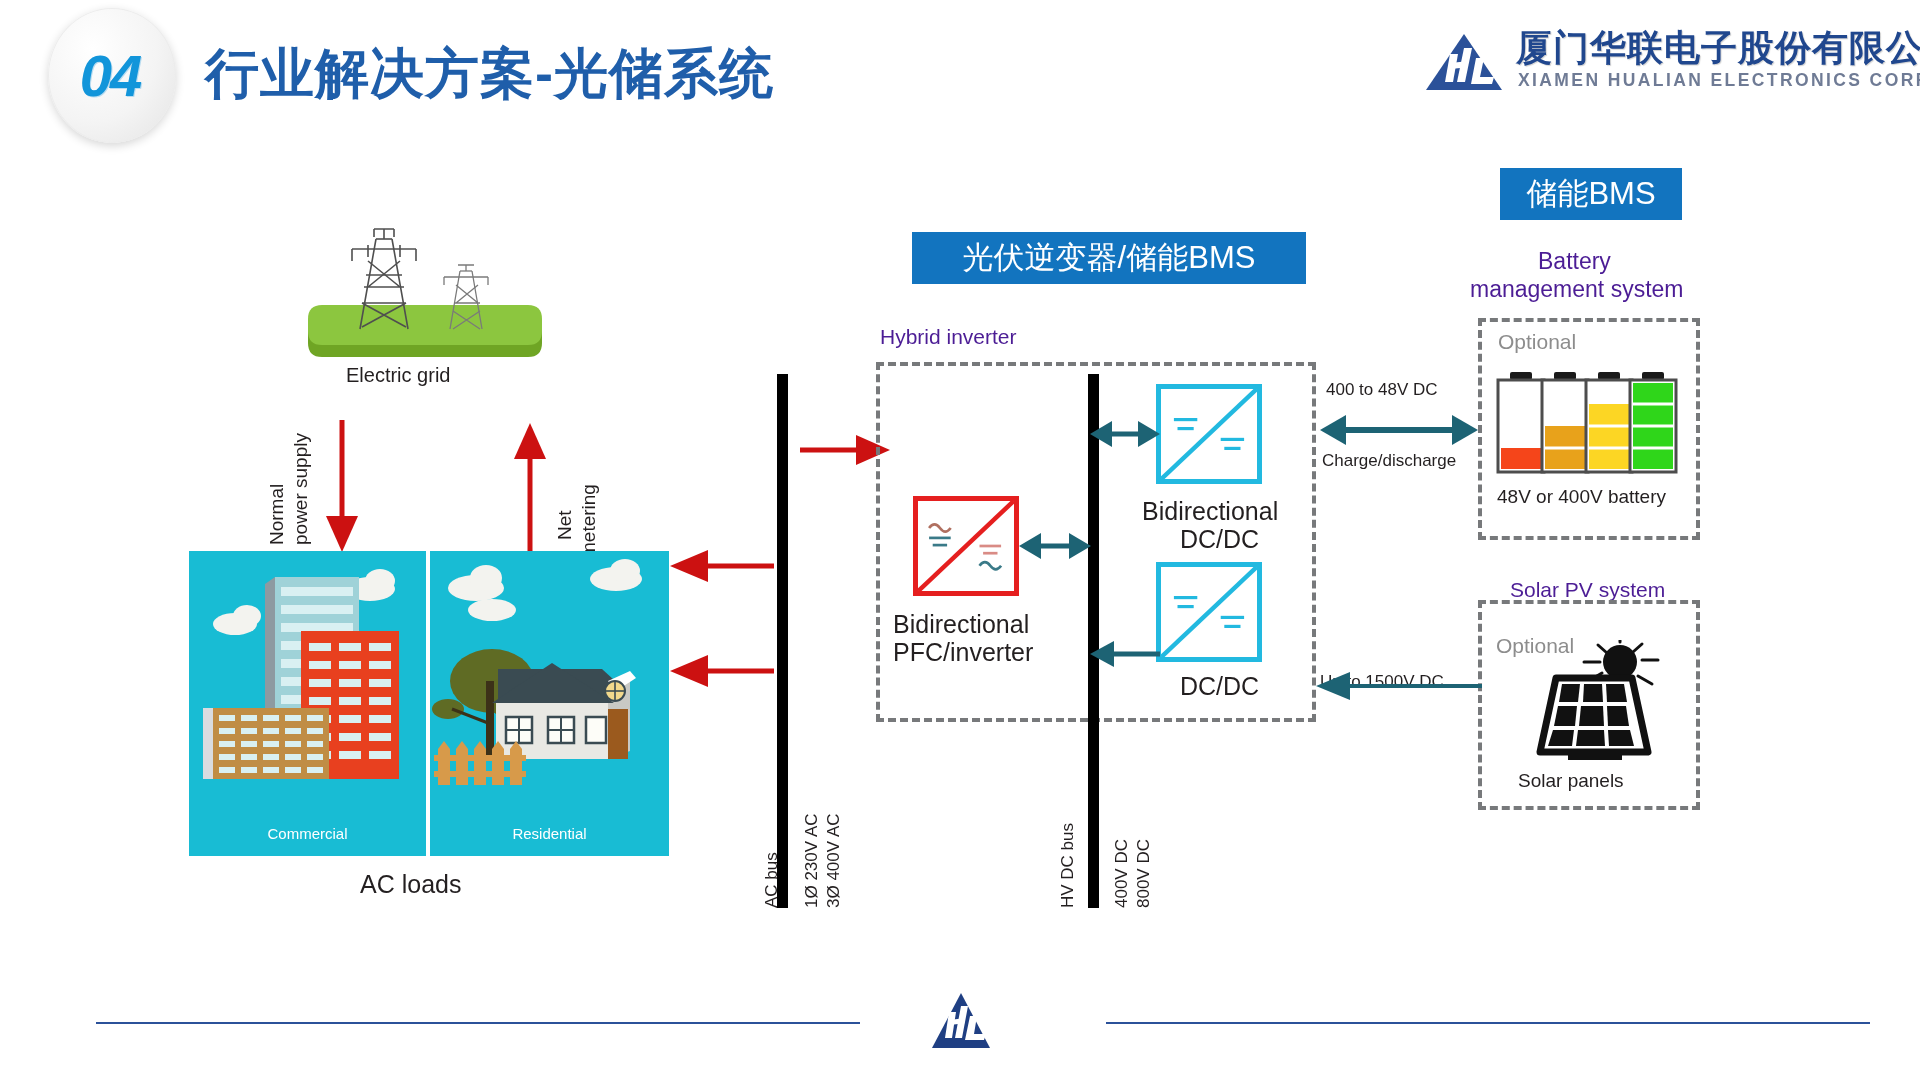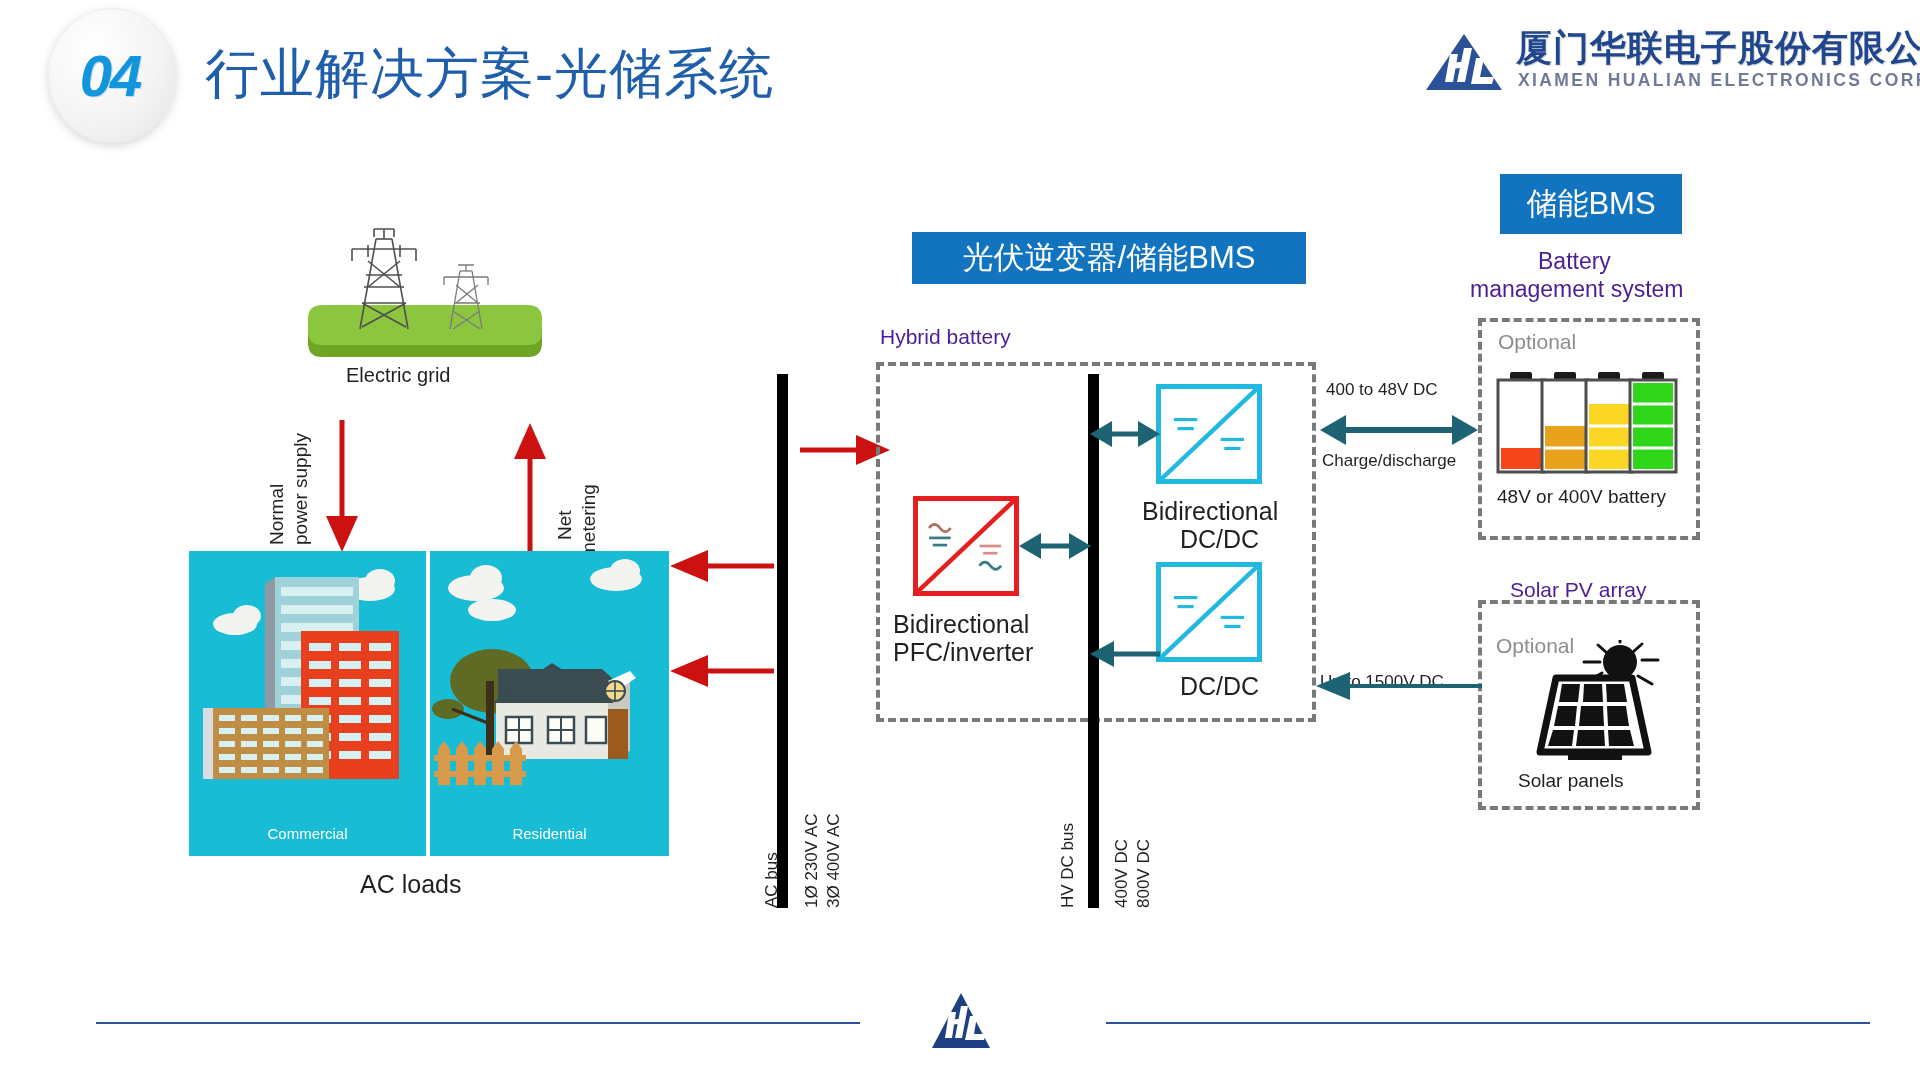--- a/index.html
+++ b/index.html
@@ -21,21 +21,21 @@
     display: flex; align-items: center; justify-content: center;
   }
   #num-badge .num {
     font-size: 58px; font-weight: bold; font-style: italic;
     color: #1295da; letter-spacing: -2px;
     text-shadow: 1px 1px 0 #b9dcf0;
     transform: translateX(-2px);
   }
   #slide-title {
     position: absolute; left: 205px; top: 38px;
-    font-size: 54px; font-weight: normal; color: #1f5eaa;
+    font-size: 54px; font-weight: bold; color: #1f5eaa;
     letter-spacing: 1px; white-space: nowrap;
   }
 
   
   #brand { position: absolute; right: 26px; top: 22px; width: 470px; height: 86px; }
   #brand .mark { position: absolute; left: 0; top: 10px; width: 82px; height: 62px; }
   #brand .cn {
     position: absolute; left: 92px; top: 2px;
     font-size: 36px; font-weight: bold; color: #20478e;
     letter-spacing: 1px; white-space: nowrap;
@@ -107,21 +107,21 @@
         <path d="M52,26 L60,26 L56,45 L70,45 L68,52 L47,52 Z" fill="#ffffff"></path>
       </svg>
       <div class="cn">厦门华联电子股份有限公司</div>
       <div class="en">XIAMEN HUALIAN ELECTRONICS CORP., LTD.</div>
     </div>
   </div>
 
   <div class="tag" style="left:912px; top:232px; width:394px; height:52px;">
     <span>光伏逆变器/储能BMS</span>
   </div>
-  <div class="tag" style="left:1500px; top:174px; width:182px; height:60px;">
+  <div class="tag" style="left:1500px; top:168px; width:182px; height:52px;">
     <span>储能BMS</span>
   </div>
 
   <svg style="position:absolute; left:290px; top:215px; width:270px; height:160px;" viewBox="0 0 270 160">
 
     <path d="M18,112 q0,-14 14,-14 l206,0 q14,0 14,14 l0,16 q0,14 -14,14 l-206,0 q-14,0 -14,-14 Z" fill="#6fa524"></path>
     <path d="M18,104 q0,-14 14,-14 l206,0 q14,0 14,14 l0,12 q0,14 -14,14 l-206,0 q-14,0 -14,-14 Z" fill="#8cc63f"></path>
     <g stroke="#4f4f4f" stroke-width="1.6" fill="none">
 
       <path d="M70,114 L86,24 M118,114 L102,24"></path>
@@ -304,21 +304,21 @@
   </svg>
   <svg style="position:absolute; left:668px; top:548px; width:106px; height:36px;" viewBox="0 0 106 36">
     <line x1="40" y1="18" x2="106" y2="18" stroke="#cc1111" stroke-width="5"></line>
     <polygon points="2,18 40,2 40,34" fill="#cc1111"></polygon>
   </svg>
   <svg style="position:absolute; left:668px; top:653px; width:106px; height:36px;" viewBox="0 0 106 36">
     <line x1="40" y1="18" x2="106" y2="18" stroke="#cc1111" stroke-width="5"></line>
     <polygon points="2,18 40,2 40,34" fill="#cc1111"></polygon>
   </svg>
 
-  <div class="lbl-grey" style="left:880px; top:325px;">Hybrid battery</div>
+  <div class="lbl-grey" style="left:880px; top:325px;">Hybrid inverter</div>
   <div class="dashed" style="left:876px; top:362px; width:440px; height:360px;"></div>
 
   <div class="bus" style="left:1088px; top:374px; height:534px;"></div>
   <div class="lbl-sm vert" style="left:1058px; top:908px;">HV DC bus</div>
   <div class="lbl-sm vert" style="left:1112px; top:908px;">400V DC</div>
   <div class="lbl-sm vert" style="left:1134px; top:908px;">800V DC</div>
 
   <div class="conv red" style="left:913px; top:496px; width:106px; height:100px;">
     <svg viewBox="0 0 106 100" style="width:100%;height:100%;display:block;">
       <line x1="0" y1="100" x2="106" y2="0" stroke="#e51f1f" stroke-width="5"></line>
@@ -405,21 +405,21 @@
   <div class="lbl-sm" style="left:1497px; top:486px; font-size:19px;">48V or 400V battery</div>
 
   <div class="lbl-sm" style="left:1326px; top:380px;">400 to 48V DC</div>
   <svg style="position:absolute; left:1320px; top:412px; width:158px; height:36px;" viewBox="0 0 158 36">
     <line x1="12" y1="18" x2="146" y2="18" stroke="#1d6374" stroke-width="6"></line>
     <polygon points="0,18 26,3 26,33" fill="#1d6374"></polygon>
     <polygon points="158,18 132,3 132,33" fill="#1d6374"></polygon>
   </svg>
   <div class="lbl-sm" style="left:1322px; top:451px;">Charge/discharge</div>
 
-  <div class="lbl-grey" style="left:1510px; top:578px;">Solar PV array</div>
+  <div class="lbl-grey" style="left:1510px; top:578px;">Solar PV system</div>
   <div class="dashed" style="left:1478px; top:600px; width:222px; height:210px;"></div>
   <div class="optional" style="left:1496px; top:634px;">Optional</div>
 
   <svg style="position:absolute; left:1512px; top:640px; width:156px; height:126px;" viewBox="0 0 156 126">
 
     <circle cx="108" cy="22" r="17" fill="#111111"></circle>
     <g stroke="#111111" stroke-width="3" stroke-linecap="round">
       <line x1="108" y1="0" x2="108" y2="2"></line>
       <line x1="86" y1="5" x2="95" y2="13"></line>
       <line x1="72" y1="22" x2="88" y2="22"></line>

